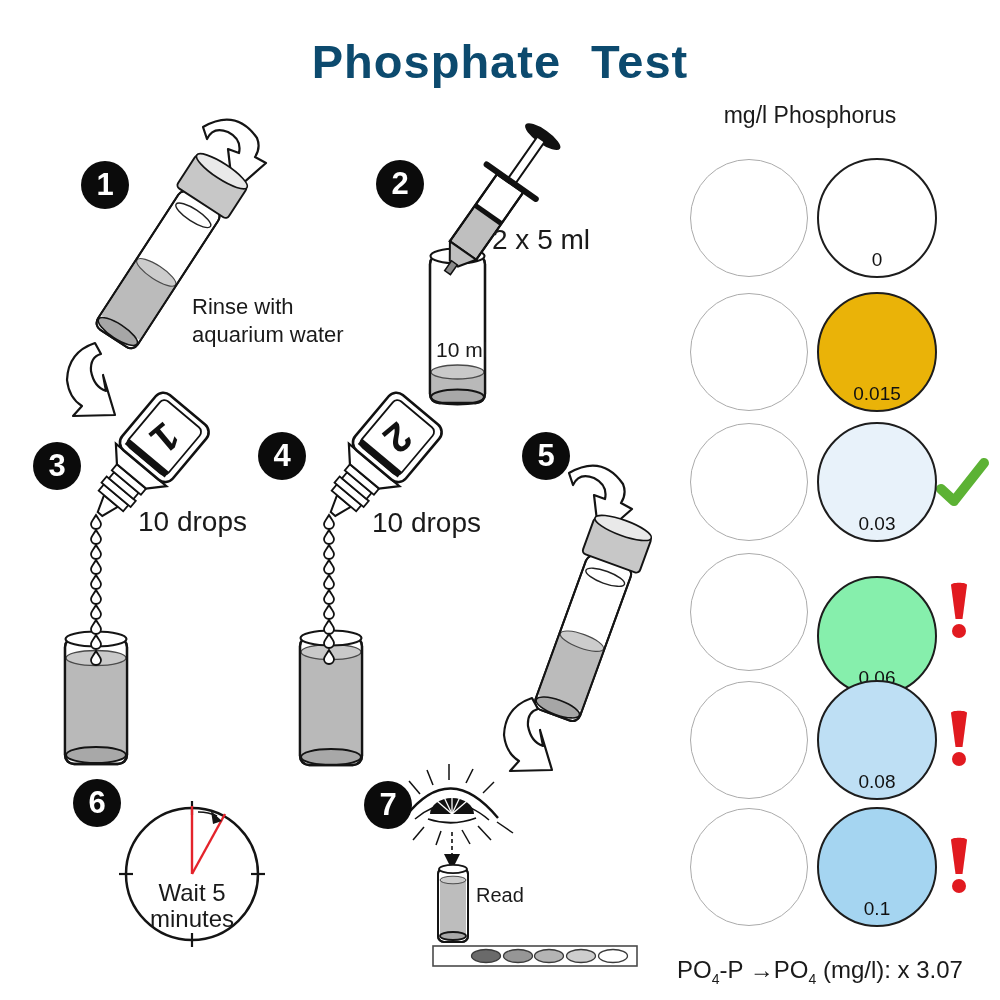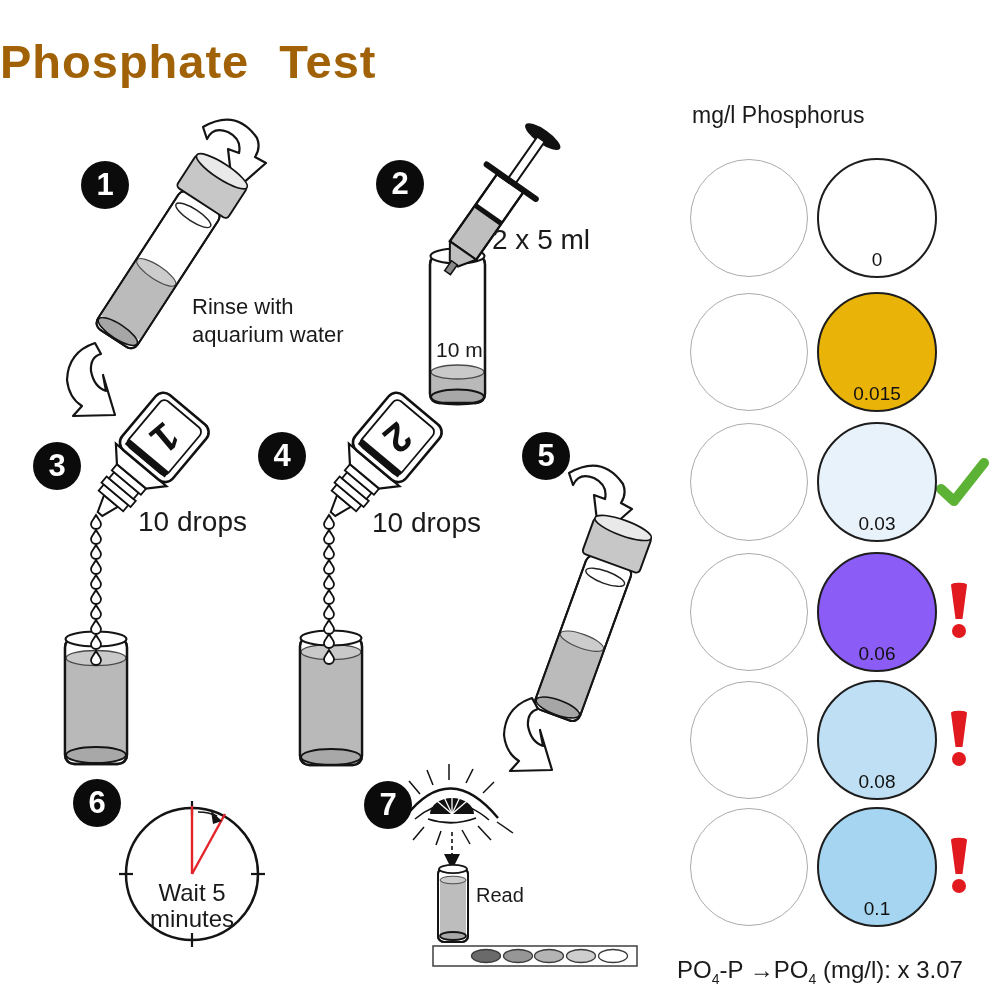--- a/index.html
+++ b/index.html
@@ -1,32 +1,32 @@
 <!DOCTYPE html>
 <html><head>
 <meta charset="utf-8">
 <style>
   html,body{margin:0;padding:0;background:#fff;}
   #canvas{position:relative;width:1000px;height:1000px;background:#ffffff;overflow:hidden;
           font-family:"Liberation Sans", sans-serif;color:#1a1a1a;}
   #art{position:absolute;left:0;top:0;z-index:1;}
   .txt{position:absolute;z-index:3;white-space:nowrap;}
-  #title{left:0;top:34px;width:1000px;text-align:left;font-size:47px;font-weight:bold;
-         color:#a16207;letter-spacing:1px;word-spacing:16px;}
+  #title{left:0;top:34px;width:1000px;text-align:center;font-size:47px;font-weight:bold;
+         color:#0c4a6e;letter-spacing:1px;word-spacing:16px;}
   .badge{position:absolute;z-index:4;width:48px;height:48px;border-radius:50%;background:#0b0b0b;
          color:#fff;display:flex;align-items:center;justify-content:center;
          font-size:31px;font-weight:bold;}
   .circle{position:absolute;z-index:2;border-radius:50%;box-sizing:border-box;background:#fff;}
   .circle.sample{border:1.6px solid #ababab;width:118px;height:118px;}
   .circle.ref{border:2.2px solid #1d1d1d;width:120px;height:120px;}
   .cval{position:absolute;left:0;bottom:5px;width:100%;text-align:center;font-size:19px;color:#111;}
   .small{font-size:21px;}
   .lbl{font-size:28px;}
   sub,.subsz{font-size:14px;}
-  #c-head1,#c-head2{left:692px;width:300px;font-size:23px;}
+  #c-head1,#c-head2{left:660px;width:300px;text-align:center;font-size:23px;}
   #c-foot{left:650px;top:956px;width:340px;text-align:center;font-size:24px;}
   #t-wait{left:122px;top:880px;width:140px;text-align:center;font-size:24px;line-height:26px;white-space:normal;}
   #t-rinse{left:192px;top:293px;font-size:22px;line-height:28px;}
 </style>
 </head>
 <body>
 
 <div id="canvas">
 
   <svg id="art" width="1000" height="1000" viewBox="0 0 1000 1000">
@@ -264,21 +264,21 @@
   <div class="circle ref" style="left: 817px; top: 292px; background-color: #eab308;">
     <span class="cval">0.015</span>
   </div>
 
   <div class="circle sample" style="left:690px;top:423px;"></div>
   <div class="circle ref" style="left: 817px; top: 422px; background-color: rgb(232, 242, 250);">
     <span class="cval">0.03</span>
   </div>
 
   <div class="circle sample" style="left:690px;top:553px;"></div>
-  <div class="circle ref" style="left: 817px; top: 552px; background-color: #8b5cf6;">
+  <div class="circle ref" style="left: 817px; top: 576px; background-color: #86efac;">
     <span class="cval">0.06</span>
   </div>
 
   <div class="circle sample" style="left:690px;top:681px;"></div>
   <div class="circle ref" style="left: 817px; top: 680px; background-color: rgb(190, 223, 244);">
     <span class="cval">0.08</span>
   </div>
 
   <div class="circle sample" style="left:690px;top:808px;"></div>
   <div class="circle ref" style="left: 817px; top: 807px; background-color: rgb(165, 213, 241);">

